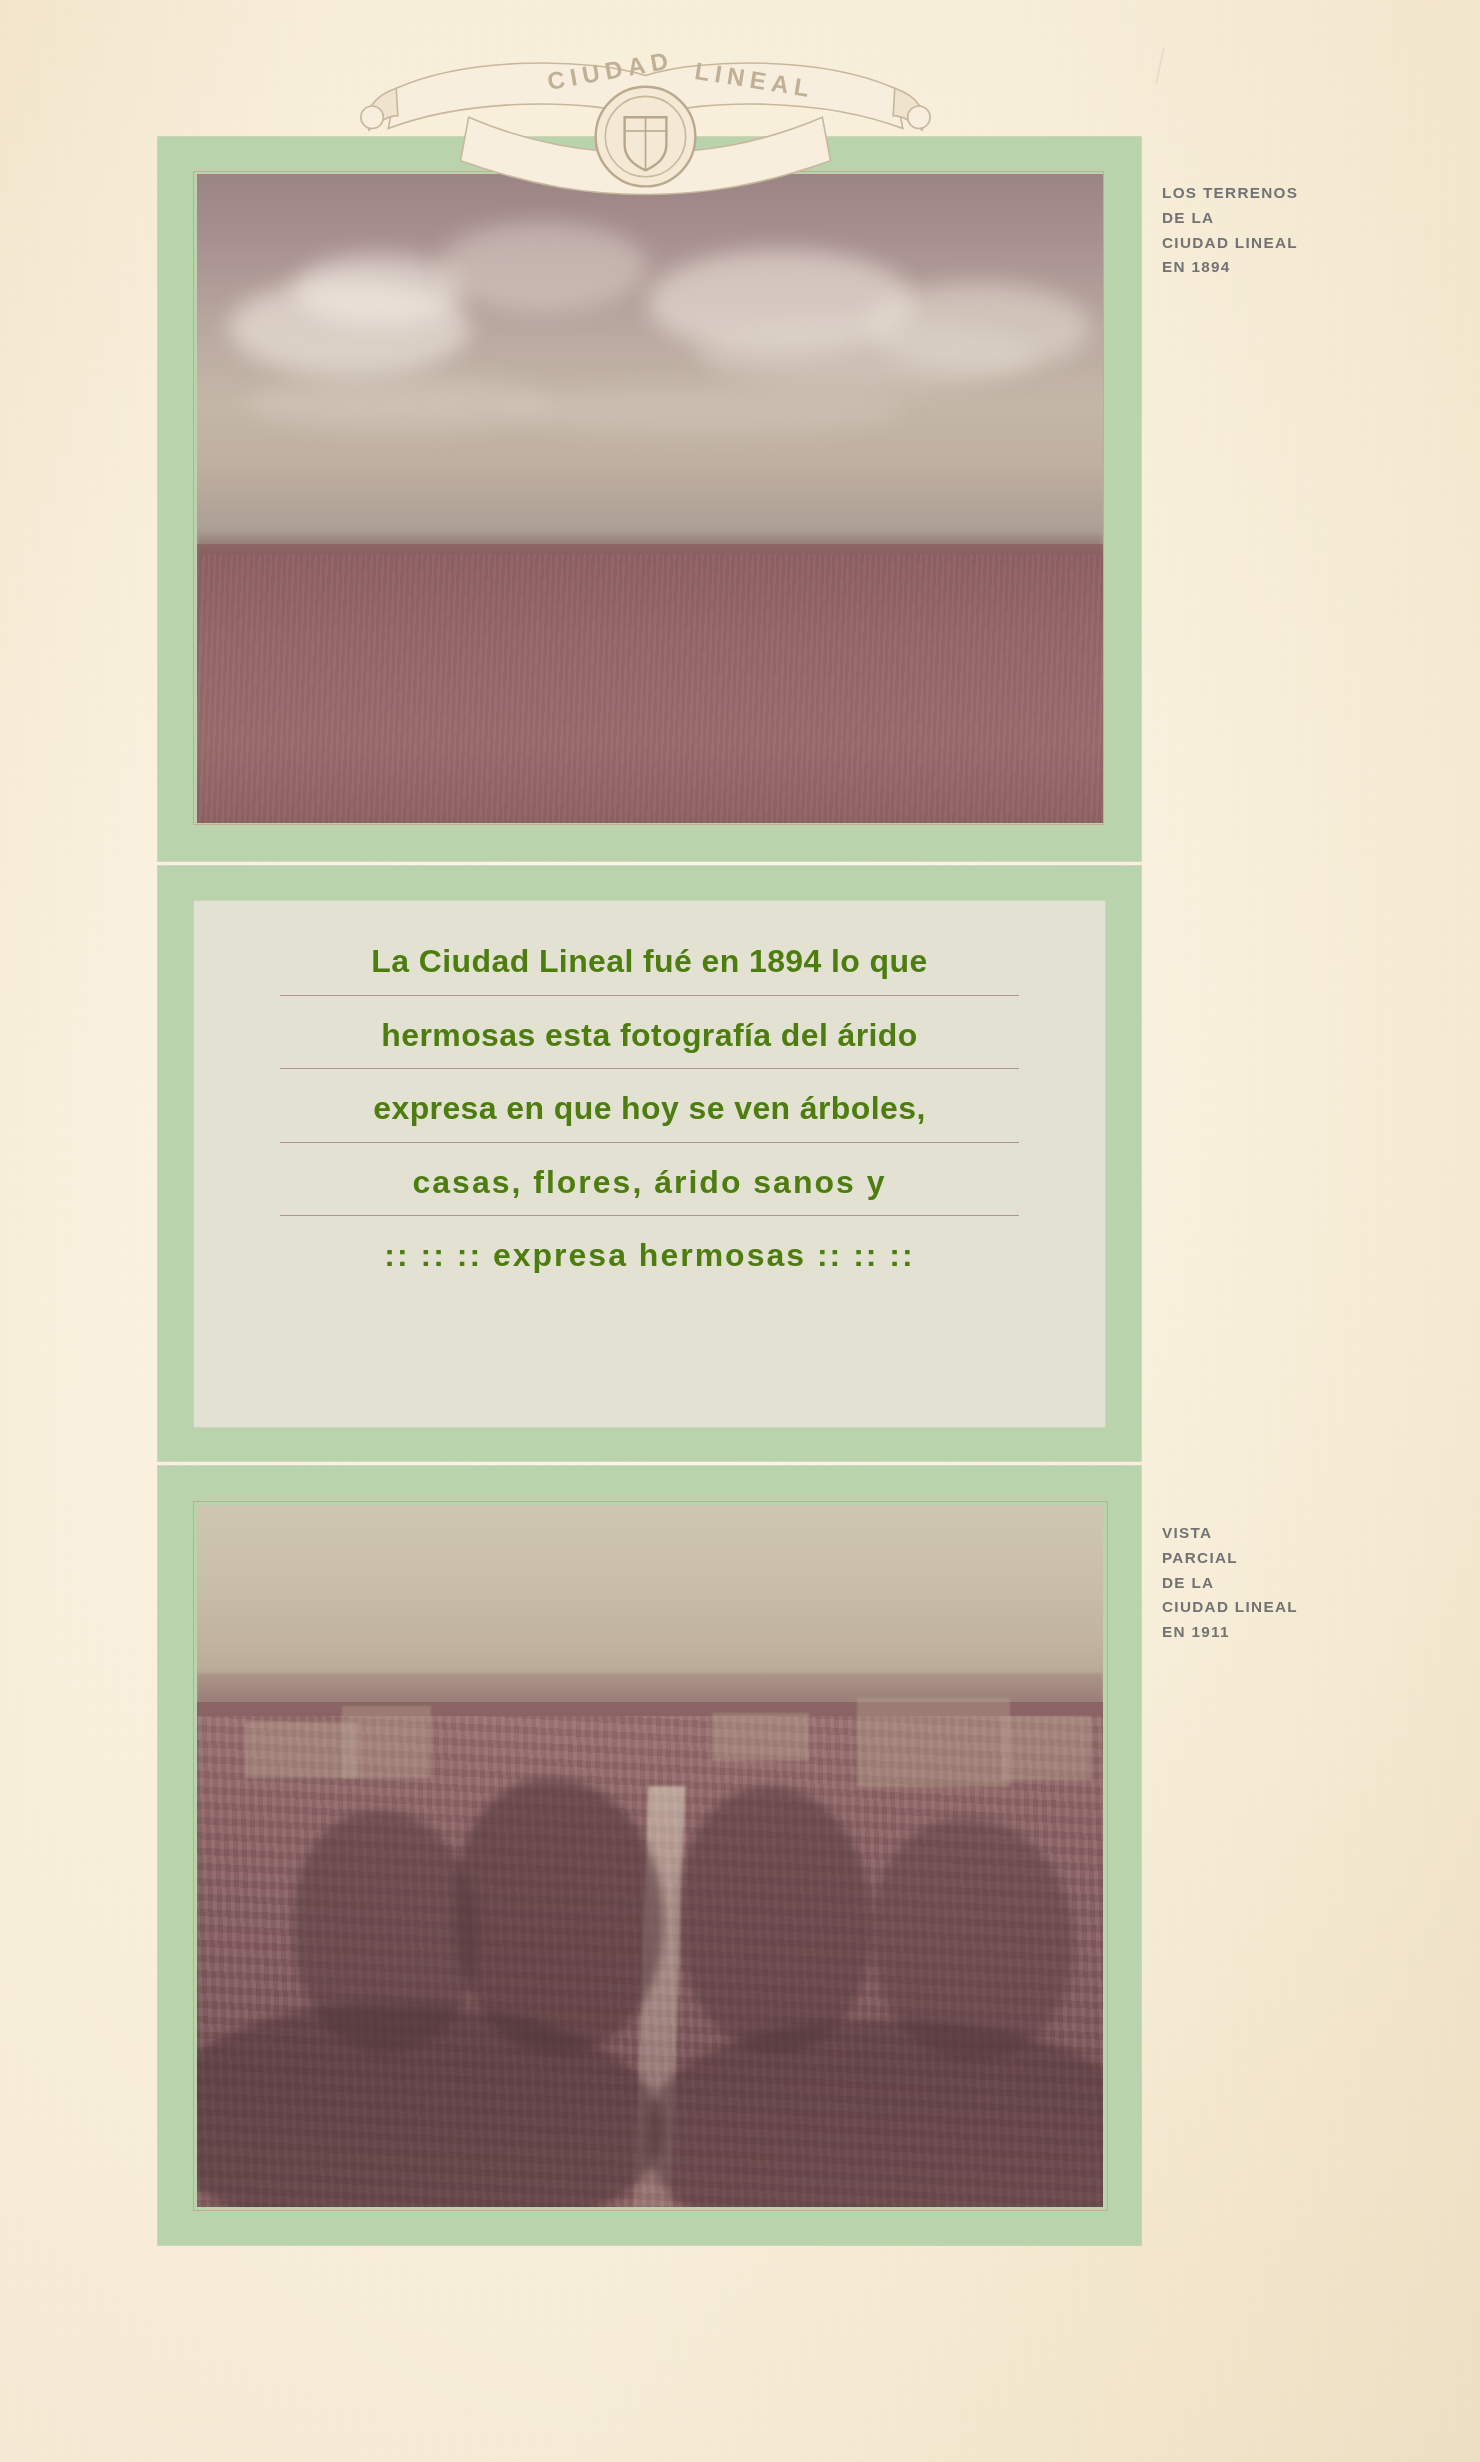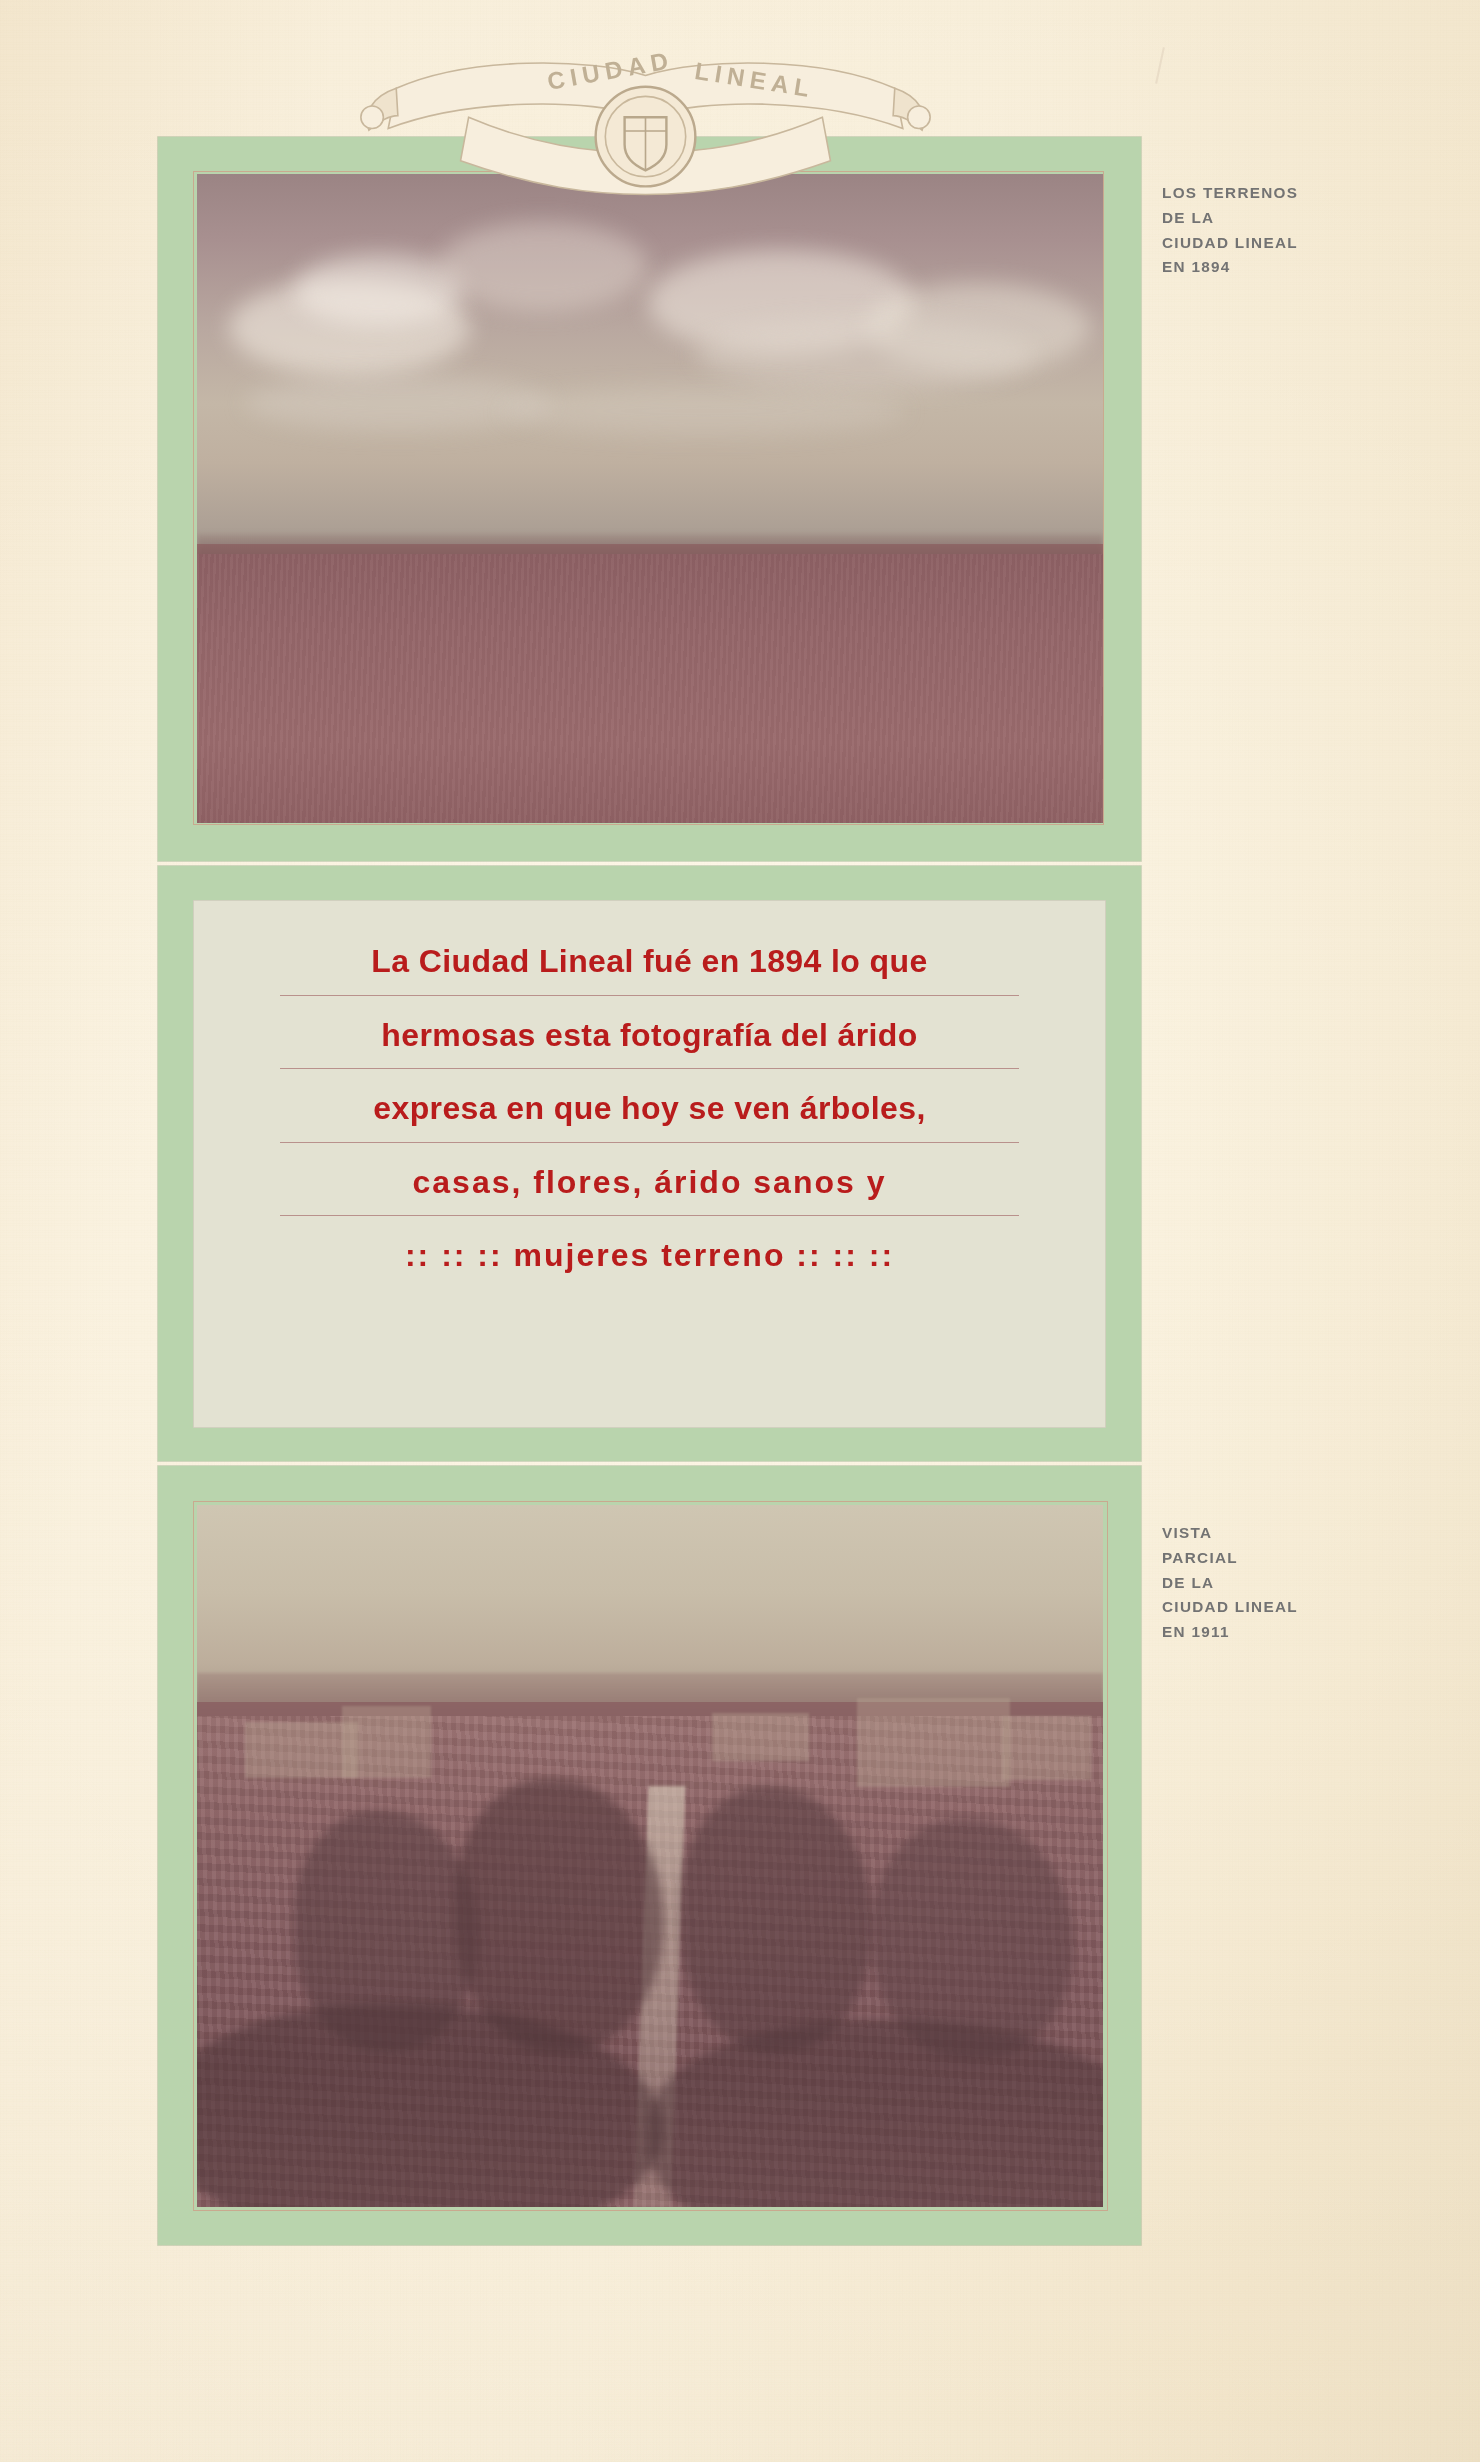--- a/index.html
+++ b/index.html
@@ -120,21 +120,21 @@
     width: 913px; height: 528px;
     background: #e3e2d2;
     box-shadow: inset 0 0 0 0.8px rgba(160,160,140,0.35);
   }
   #text-lines {
     position: absolute;
     left: 87px; right: 87px; top: 43px;
   }
   .tline {
     text-align: center;
-    color: #b91c1c;
+    color: #4d7c0f;
     font-weight: bold;
     font-size: 32px;
     letter-spacing: 0.4px;
     padding-bottom: 14.5px;
     margin-bottom: 21px;
     border-bottom: 1.6px solid #b9918c;
     white-space: nowrap;
   }
   .tline:last-child { border-bottom: none; }
   .tline.spread { letter-spacing: 2px; }
@@ -266,21 +266,21 @@
     </svg>
   </div>
 
   <div class="green-frame" id="frame-mid">
     <div id="text-block">
       <div id="text-lines">
         <div class="tline">La Ciudad Lineal fué en 1894 lo que</div>
         <div class="tline">hermosas  esta  fotografía  del  árido</div>
         <div class="tline">expresa en que hoy se ven árboles,</div>
         <div class="tline spread">casas,  flores,  árido  sanos  y</div>
-        <div class="tline spread">:: :: ::  mujeres terreno  :: :: ::</div>
+        <div class="tline spread">:: :: ::  expresa hermosas  :: :: ::</div>
       </div>
     </div>
   </div>
 
   <div class="green-frame" id="frame-bottom">
     <div id="photo-bottom">
       <div class="sky2"></div>
       <div class="skyline"></div>
       <div class="town"></div>
 

